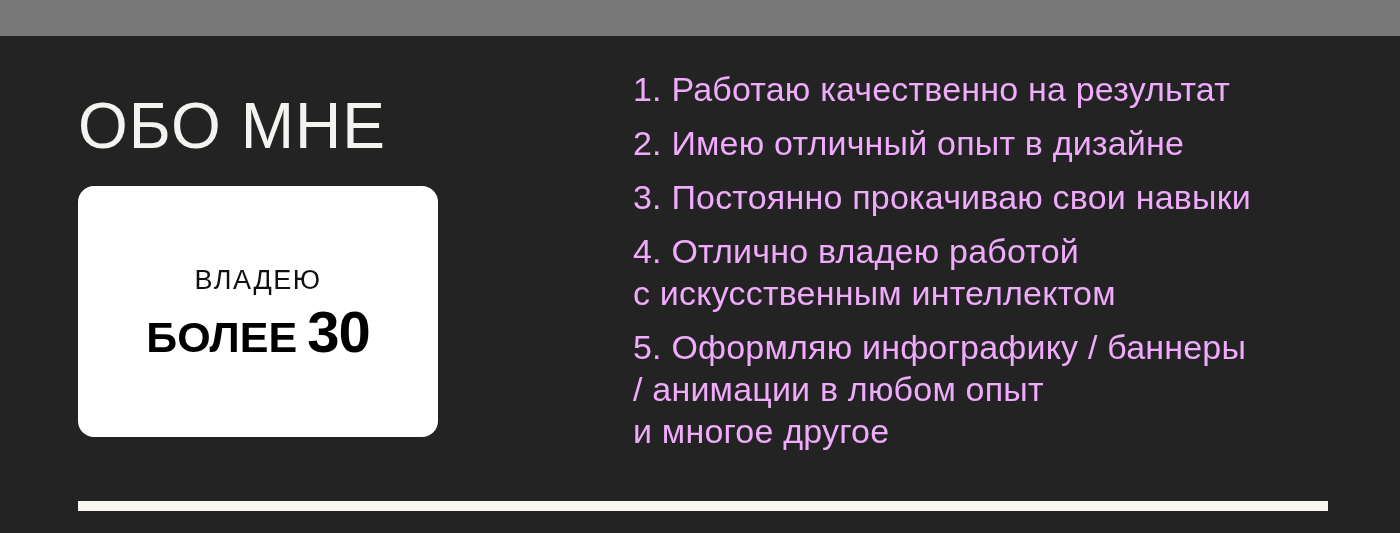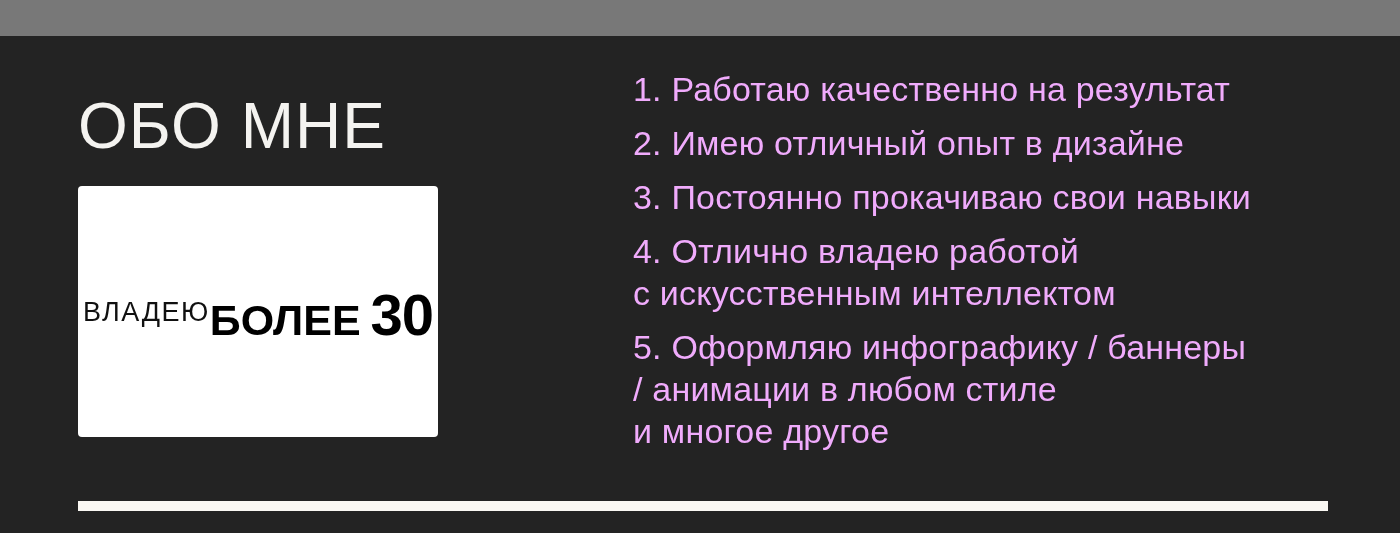--- a/index.html
+++ b/index.html
@@ -44,23 +44,23 @@
     color: #f4f3f0;
     white-space: nowrap;
   }
   .badge-card {
     position: absolute;
     left: 0px;
     top: 150px;
     width: 360px;
     height: 251px;
     background: #ffffff;
-    border-radius: 4px;
+    border-radius: 16px;
     display: flex;
-    flex-direction: row;
+    flex-direction: column;
     align-items: center;
     justify-content: center;
     box-sizing: border-box;
   }
   .badge-line-1 {
     font-size: 27px;
     line-height: 34px;
     font-weight: 400;
     letter-spacing: 1.5px;
     color: #101010;
@@ -162,21 +162,21 @@
       <span class="line">3. Постоянно прокачиваю свои навыки</span>
     </div>
 
     <div class="list-item">
       <span class="line">4. Отлично владею работой</span>
       <span class="line">с искусственным интеллектом</span>
     </div>
 
     <div class="list-item">
       <span class="line">5. Оформляю инфографику / баннеры</span>
-      <span class="line">/ анимации в любом стиле</span>
+      <span class="line">/ анимации в любом опыт</span>
       <span class="line">и многое другое</span>
     </div>
 
   </div>
 
   <div class="bottom-rule"></div>
 
 </div>
 
 </body></html>

